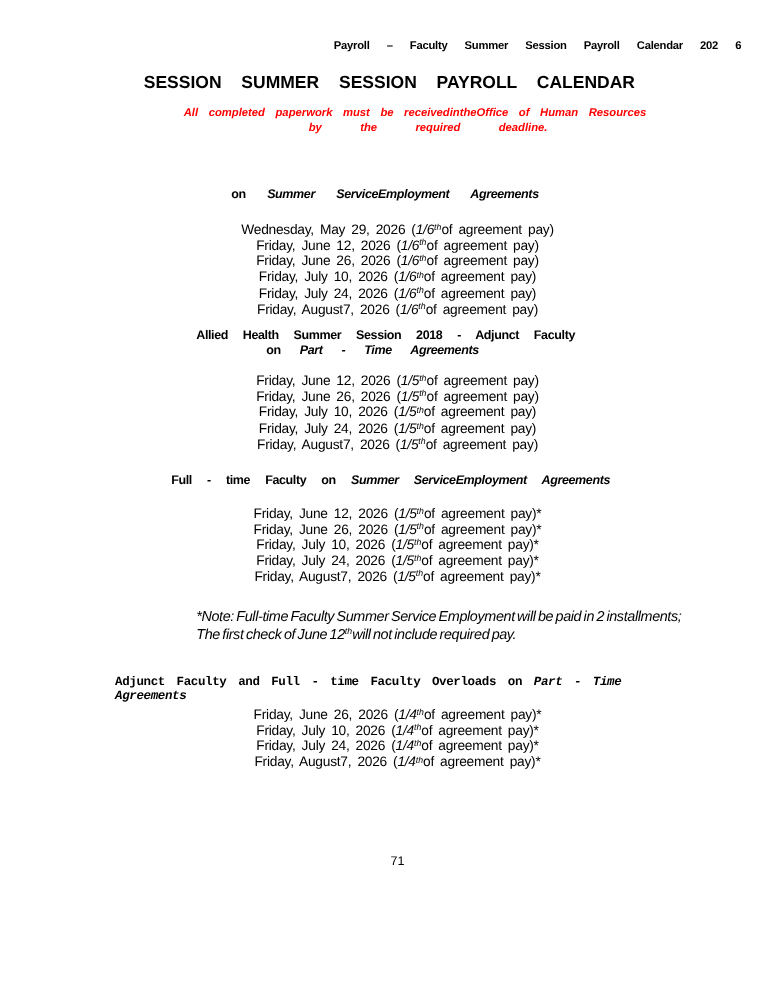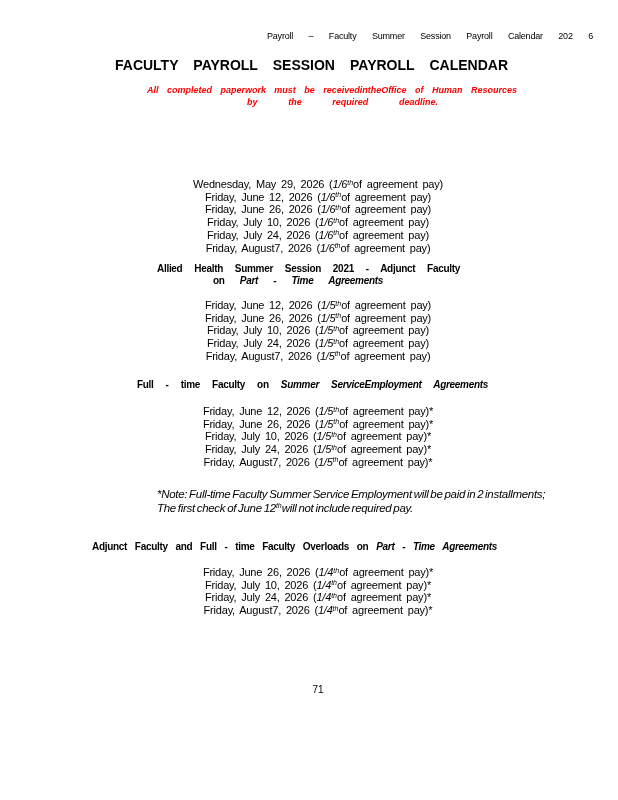--- a/index.html
+++ b/index.html
@@ -5,21 +5,21 @@
   html,body { margin:0; padding:0; background:#ffffff; }
   .page {
     position:relative; width:618px; height:800px; background:#ffffff;
     font-family:"Liberation Sans", sans-serif; color:#000000; overflow:hidden;
   }
   
   .jline {
     position:absolute; text-align:justify; text-align-last:justify;
     -moz-text-align-last:justify;
   }
-  .topheader { font-size:9px; font-weight:normal; letter-spacing:-0.2px; }
+  .topheader { font-size:9px; font-weight:bold; letter-spacing:-0.2px; }
   .doctitle  { font-size:14px; font-weight:bold; }
   .notice    { font-size:9px; font-weight:bold; font-style:italic; color:#ff0000; }
   .shead     { font-size:10px; font-weight:bold; letter-spacing:-0.3px; }
   .shead i   { font-style:italic; }
 
   .dates { position:absolute; left:18px; width:600px; text-align:center; }
   .dl { font-size:11px; line-height:11.7px; word-spacing:2px; letter-spacing:-0.2px; white-space:nowrap; }
   .dl .fr { font-style:italic; }
   .dl sup, .note sup {
     font-size:7px; vertical-align:baseline; position:relative; top:-3.5px; letter-spacing:0;
@@ -31,36 +31,37 @@
   }
   .pagenum { position:absolute; left:18px; top:684px; width:600px; text-align:center; font-size:10px; }
 </style>
 </head>
 <body>
 
 <div class="page">
 
   <div class="jline topheader" style="left:267px; top:31px; width:326px;">Payroll – Faculty Summer Session Payroll Calendar 202 6</div>
 
-  <div class="jline doctitle" style="left:115px; top:57px; width:393px;">FACULTY PAYROLL SESSION PAYROLL CALENDAR</div>
+  <div class="jline doctitle" style="left:115px; top:57px; width:393px;">SESSION SUMMER SESSION PAYROLL CALENDAR</div>
 
   <div class="jline notice" style="left:115px; top:85px; width:370px;margin-left:32px;">All completed paperwork must be receivedintheOffice of Human Resources</div>
   <div class="jline notice" style="left:247px; top:96.5px; width:191px;">by the required deadline.</div>
 
+  <div class="jline shead" style="left:185px; top:150px; width:246px;"><span>on</span> <i>Summer ServiceEmployment Agreements</i></div>
 
   <div class="dates" style="top:179px;">
     <div class="dl"><span>Wednesday, May 29, 2026 (</span><i class="fr"><span>1/6</span><sup>th</sup></i><span>of agreement pay)</span><span></span></div>
     <div class="dl"><span>Friday, June 12, 2026 (</span><i class="fr"><span>1/6</span><sup>th</sup></i><span>of agreement pay)</span><span></span></div>
     <div class="dl"><span>Friday, June 26, 2026 (</span><i class="fr"><span>1/6</span><sup>th</sup></i><span>of agreement pay)</span><span></span></div>
     <div class="dl"><span>Friday, July 10, 2026 (</span><i class="fr"><span>1/6</span><sup>th</sup></i><span>of agreement pay)</span><span></span></div>
     <div class="dl"><span>Friday, July 24, 2026 (</span><i class="fr"><span>1/6</span><sup>th</sup></i><span>of agreement pay)</span><span></span></div>
     <div class="dl"><span>Friday, August7, 2026 (</span><i class="fr"><span>1/6</span><sup>th</sup></i><span>of agreement pay)</span><span></span></div>
   </div>
 
-  <div class="jline shead" style="left:157px; top:263px; width:303px;">Allied Health Summer Session 2021 - Adjunct Faculty</div>
+  <div class="jline shead" style="left:157px; top:263px; width:303px;">Allied Health Summer Session 2018 - Adjunct Faculty</div>
   <div class="jline shead" style="left:213px; top:275px; width:170px;"><span>on</span> <i>Part - Time Agreements</i></div>
 
   <div class="dates" style="top:300px;">
     <div class="dl"><span>Friday, June 12, 2026 (</span><i class="fr"><span>1/5</span><sup>th</sup></i><span>of agreement pay)</span><span></span></div>
     <div class="dl"><span>Friday, June 26, 2026 (</span><i class="fr"><span>1/5</span><sup>th</sup></i><span>of agreement pay)</span><span></span></div>
     <div class="dl"><span>Friday, July 10, 2026 (</span><i class="fr"><span>1/5</span><sup>th</sup></i><span>of agreement pay)</span><span></span></div>
     <div class="dl"><span>Friday, July 24, 2026 (</span><i class="fr"><span>1/5</span><sup>th</sup></i><span>of agreement pay)</span><span></span></div>
     <div class="dl"><span>Friday, August7, 2026 (</span><i class="fr"><span>1/5</span><sup>th</sup></i><span>of agreement pay)</span><span></span></div>
   </div>
 
@@ -72,21 +73,21 @@
     <div class="dl"><span>Friday, July 10, 2026 (</span><i class="fr"><span>1/5</span><sup>th</sup></i><span>of agreement pay)</span><span>*</span></div>
     <div class="dl"><span>Friday, July 24, 2026 (</span><i class="fr"><span>1/5</span><sup>th</sup></i><span>of agreement pay)</span><span>*</span></div>
     <div class="dl"><span>Friday, August7, 2026 (</span><i class="fr"><span>1/5</span><sup>th</sup></i><span>of agreement pay)</span><span>*</span></div>
   </div>
 
   <div class="note">
     <div>*Note: Full-time Faculty Summer Service Employment will be paid in 2 installments;</div>
     <div><span>The first check of June 12</span><sup>th</sup><span>will not include required pay.</span></div>
   </div>
 
-  <div class="jline shead" style="left:92px; top:541px; width:405px;"><span>Adjunct Faculty and Full - time Faculty Overloads on</span> <i>Part - Time Agreements</i></div>
+  <div class="jline shead" style="left:92px; top:541px; width:405px;font-family:Liberation Mono, monospace;"><span>Adjunct Faculty and Full - time Faculty Overloads on</span> <i>Part - Time Agreements</i></div>
 
   <div class="dates" style="top:567px;">
     <div class="dl"><span>Friday, June 26, 2026 (</span><i class="fr"><span>1/4</span><sup>th</sup></i><span>of agreement pay)</span><span>*</span></div>
     <div class="dl"><span>Friday, July 10, 2026 (</span><i class="fr"><span>1/4</span><sup>th</sup></i><span>of agreement pay)</span><span>*</span></div>
     <div class="dl"><span>Friday, July 24, 2026 (</span><i class="fr"><span>1/4</span><sup>th</sup></i><span>of agreement pay)</span><span>*</span></div>
     <div class="dl"><span>Friday, August7, 2026 (</span><i class="fr"><span>1/4</span><sup>th</sup></i><span>of agreement pay)</span><span>*</span></div>
   </div>
 
   <div class="pagenum">71</div>
 

